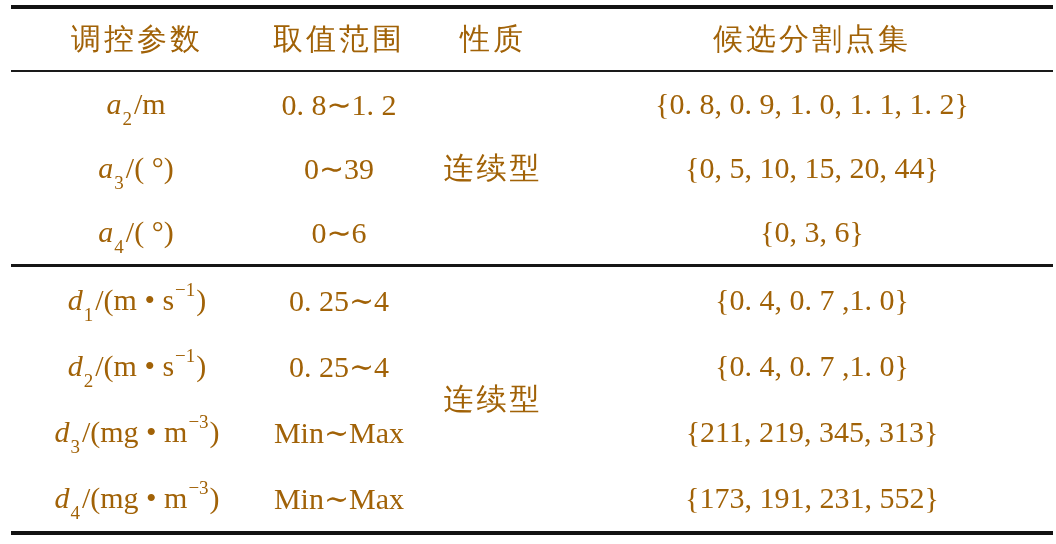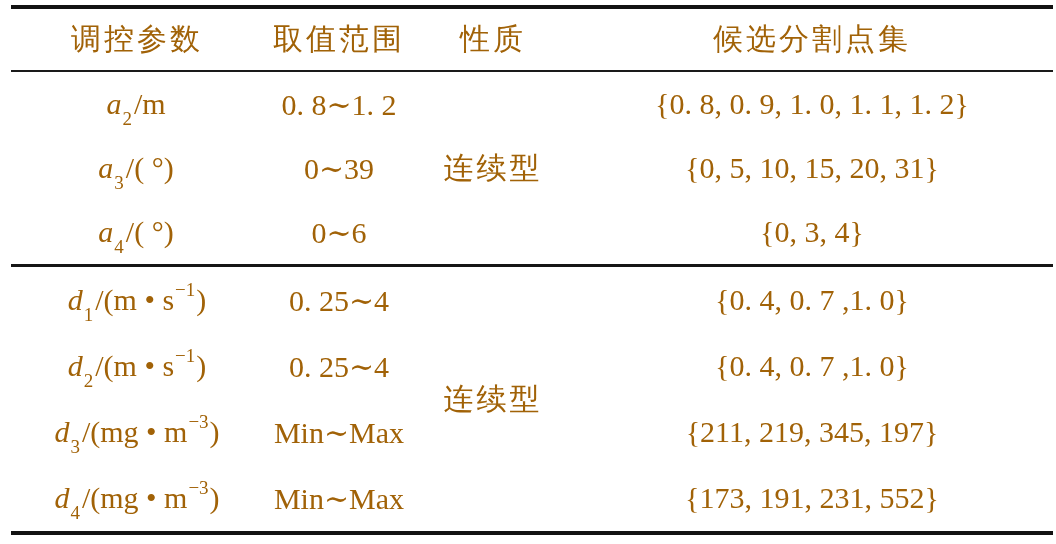--- a/index.html
+++ b/index.html
@@ -40,21 +40,21 @@
     vertical-align: middle;
     font-weight: normal;
     padding: 0;
     white-space: nowrap;
     overflow: visible;
   }
   tr.header-row th {
     height: 61px;
     border-bottom: 2px solid #1a1a1a;
   }
-  tr.g1 td { height: 64px; }
+  tr.g1 td { height: 64px; font-family: Liberation Serif, serif; }
   tr.g2 td { height: 66px; }
   tr.g1-last td, td.span-g1 {
     border-bottom: 3px solid #161616;
   }
   .cjk {
     letter-spacing: 3px;
     font-family: "Liberation Serif", "DejaVu Serif", serif;
   }
   .var {
     font-style: italic;
@@ -98,46 +98,46 @@
       <tr class="g1">
         <td><span class="var">a</span><sub class="ss">2</sub><span class="unit">/m</span><sup class="ss"></sup><span class="unit"></span></td>
         <td>0. 8∼1. 2</td>
         <td class="cjk span-g1" rowspan="3">连续型</td>
         <td>{0. 8, 0. 9, 1. 0, 1. 1, 1. 2}</td>
       </tr>
 
       <tr class="g1">
         <td><span class="var">a</span><sub class="ss">3</sub><span class="unit">/( °)</span><sup class="ss"></sup><span class="unit"></span></td>
         <td>0∼39</td>
-        <td>{0, 5, 10, 15, 20, 31}</td>
+        <td>{0, 5, 10, 15, 20, 44}</td>
       </tr>
 
       <tr class="g1 g1-last">
         <td><span class="var">a</span><sub class="ss">4</sub><span class="unit">/( °)</span><sup class="ss"></sup><span class="unit"></span></td>
         <td>0∼6</td>
-        <td>{0, 3, 4}</td>
+        <td>{0, 3, 6}</td>
       </tr>
 
       <tr class="g2">
         <td><span class="var">d</span><sub class="ss">1</sub><span class="unit">/(m • s</span><sup class="ss">−1</sup><span class="unit">)</span></td>
         <td>0. 25∼4</td>
         <td class="cjk" rowspan="4">连续型</td>
         <td>{0. 4, 0. 7 ,1. 0}</td>
       </tr>
 
       <tr class="g2">
         <td><span class="var">d</span><sub class="ss">2</sub><span class="unit">/(m • s</span><sup class="ss">−1</sup><span class="unit">)</span></td>
         <td>0. 25∼4</td>
         <td>{0. 4, 0. 7 ,1. 0}</td>
       </tr>
 
       <tr class="g2">
         <td><span class="var">d</span><sub class="ss">3</sub><span class="unit">/(mg • m</span><sup class="ss">−3</sup><span class="unit">)</span></td>
         <td>Min∼Max</td>
-        <td>{211, 219, 345, 197}</td>
+        <td>{211, 219, 345, 313}</td>
       </tr>
 
       <tr class="g2">
         <td><span class="var">d</span><sub class="ss">4</sub><span class="unit">/(mg • m</span><sup class="ss">−3</sup><span class="unit">)</span></td>
         <td>Min∼Max</td>
         <td>{173, 191, 231, 552}</td>
       </tr>
     </tbody>
   </table>
 </div>

